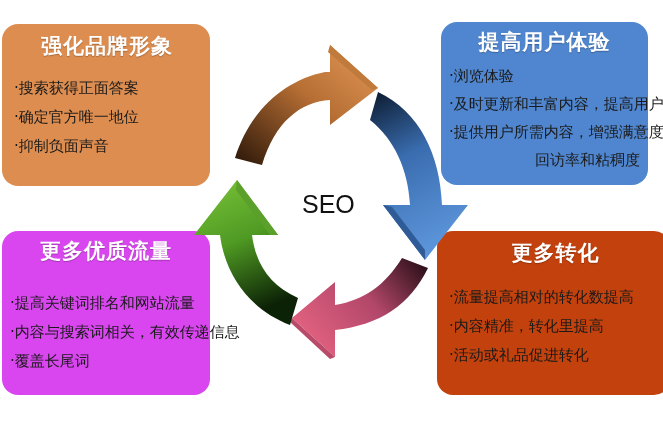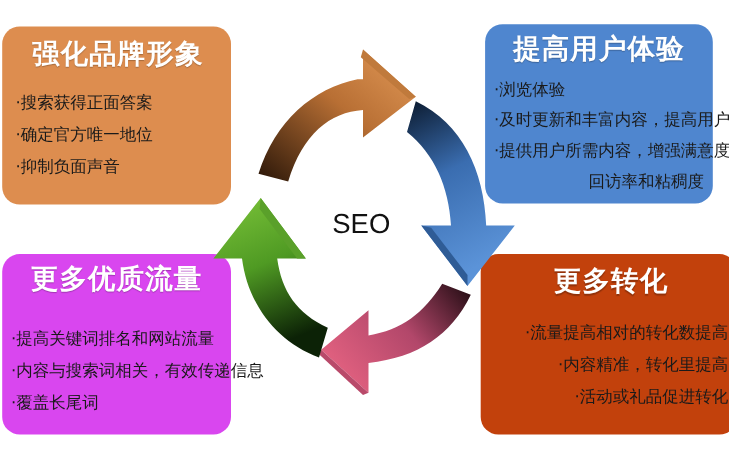--- a/index.html
+++ b/index.html
@@ -1,30 +1,30 @@
 <!DOCTYPE html>
 <html><head>
 <meta charset="utf-8">
 <style>
   html, body { margin:0; padding:0; }
   body { width:663px; height:424px; background:#ffffff; position:relative; overflow:hidden; font-family:"DejaVu Sans", sans-serif; }
   .box { position:absolute; border-radius:16px; box-sizing:border-box; }
-  .box .title { color:#ffffff; font-weight:bold; font-size:25px; text-align:center; letter-spacing:1px; text-shadow:0 1px 1px rgba(0,0,0,0.25); }
+  .box .title { color:#ffffff; font-weight:bold; font-size:21px; text-align:center; letter-spacing:1px; text-shadow:0 1px 1px rgba(0,0,0,0.25); }
   .box ul { list-style:none; margin:0; padding:0; }
   .box li { font-size:15px; color:#1a1a1a; line-height:29px; white-space:nowrap; }
   .box li.cont { line-height:20px;text-align:right; }
   #b-orange { left:2px; top:24px; width:208px; height:162px; background:#dd8d4f; padding:8px 10px 0 12px; }
   #b-blue { left:441px; top:22px; width:207px; height:163px; background:#4f86cf; padding:6px 8px 0 8px; }
   #b-green { left:2px; top:231px; width:208px; height:164px; background:#d946ef; padding:6px 8px 0 8px; }
   #b-pink { left:437px; top:231px; width:233px; height:164px; background:#c2410c; padding:8px 8px 0 12px; }
   #b-orange ul { margin-top:14px; }
   #b-blue ul { margin-top:6px; }
   #b-blue li { line-height:28px; }
   #b-green ul { margin-top:24px; }
-  #b-pink ul { margin-top:16px;text-align:right; }
+  #b-pink ul { margin-top:16px; }
   #cycle { position:absolute; left:190px; top:40px; width:285px; height:345px; }
   #seo-label { position:absolute; left:302px; top:190px; font-size:25px; font-weight:normal; color:#111; font-family:"Liberation Sans", sans-serif; }
 </style>
 </head>
 <body>
 
 <div class="box" id="b-orange">
   <div class="title">强化品牌形象</div>
   <ul>
     <li>·搜索获得正面答案</li>

